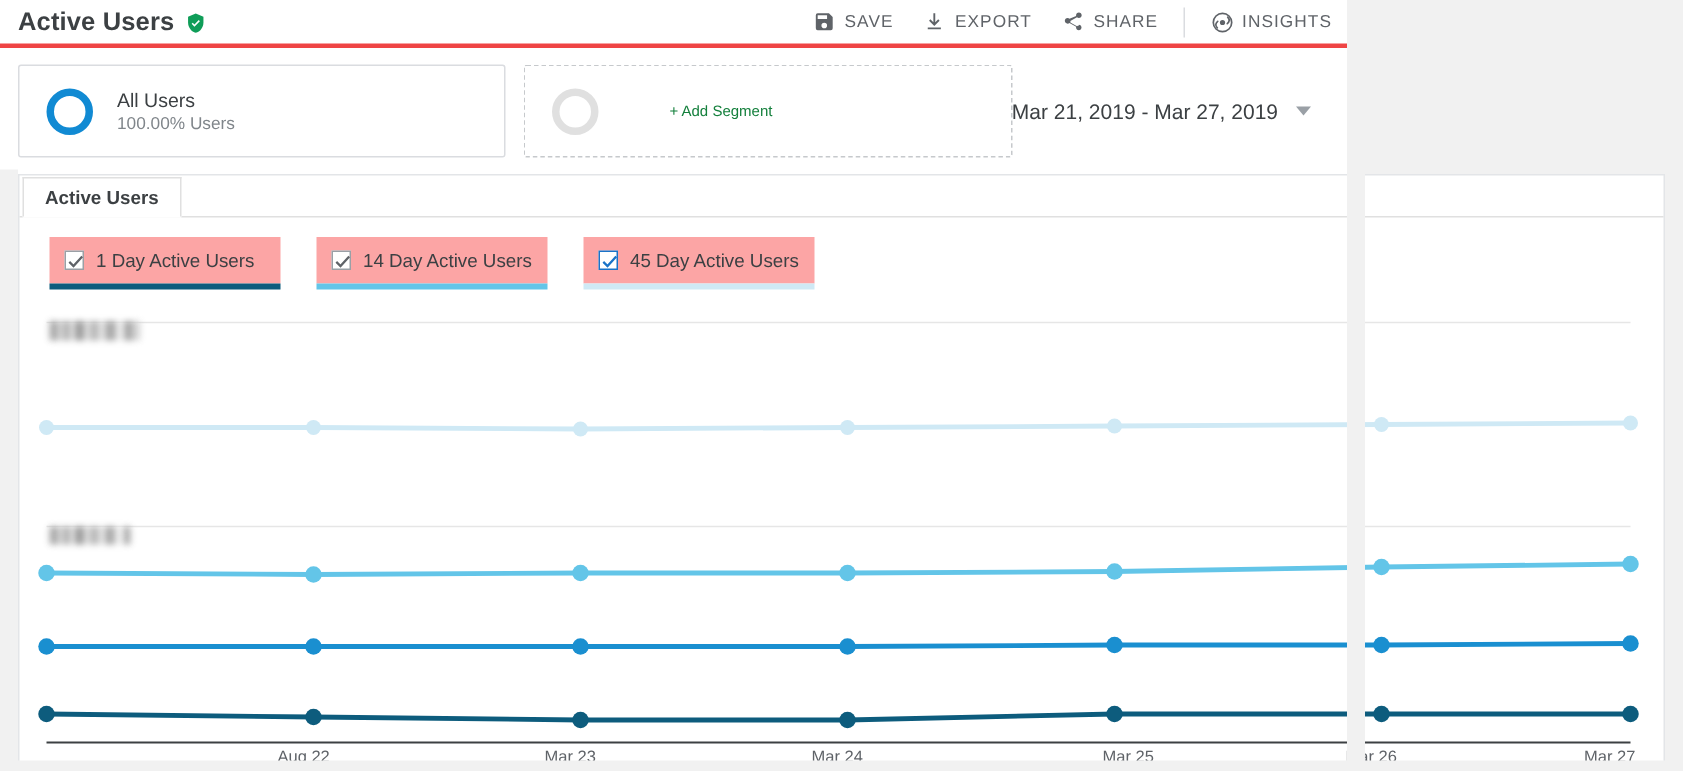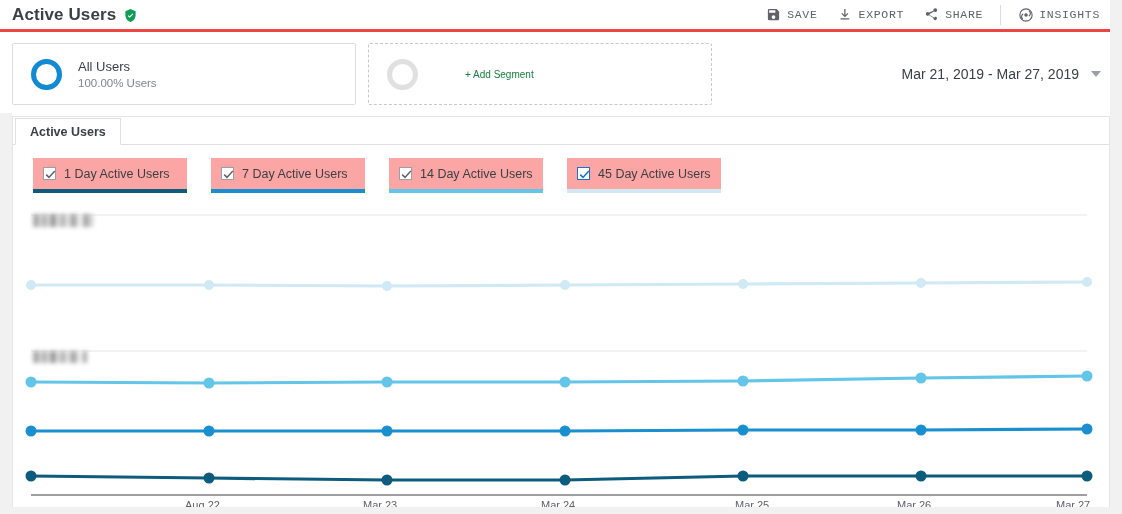--- a/index.html
+++ b/index.html
@@ -11,21 +11,21 @@
     width: 1122px;
     height: 514px;
     background: #f1f1f1;
     font-family: "Liberation Sans", sans-serif;
     -webkit-font-smoothing: antialiased;
     overflow: hidden;
   }
 
   .page {
     position: relative;
-    width: 1122px;
+    width: 910px;
     height: 514px;
     background: #ffffff;
   }
 
   
   .header {
     position: relative;
     height: 29px;
     background: #ffffff;
     display: flex;
@@ -60,21 +60,20 @@
   }
   .tool-btn {
     display: flex;
     align-items: center;
     gap: 6px;
     padding: 4px 10px;
     cursor: pointer;
     background: transparent;
     border: none;
     user-select: none;
-    font-family: Liberation Mono, monospace;
   }
   .tool-label {
     font-size: 11.5px;
     color: #5f6368;
     letter-spacing: 0.7px;
     font-weight: normal;
     white-space: nowrap;
   }
   .tool-icon {
     width: 15px;
@@ -147,21 +146,21 @@
     font-size: 10px;
     color: #15803d;
     margin-left: 31px;
   }
 
   .daterange {
     margin-left: auto;
     display: flex;
     align-items: center;
     gap: 12px;
-    padding-right: 9px;
+    padding-right: 24px;
     cursor: pointer;
   }
   .daterange-text {
     font-size: 14px;
     color: #3c4043;
     white-space: nowrap;
   }
   .caret {
     width: 0; height: 0;
     border-left: 5px solid transparent;
@@ -406,29 +405,20 @@
       <div class="chip">
         <span class="cbox">
           <svg width="13" height="13" viewBox="0 0 13 13">
             <path d="M2.2 6.6 5 9.4 10.8 3" fill="none" stroke="#5f6368" stroke-width="1.5"></path>
           </svg>
         </span>
         <span class="chip-label">1 Day Active Users</span>
         <span class="chip-underline" style="background:#0d5c7d"></span>
       </div>
 
-      <div class="chip">
-        <span class="cbox">
-          <svg width="13" height="13" viewBox="0 0 13 13">
-            <path d="M2.2 6.6 5 9.4 10.8 3" fill="none" stroke="#5f6368" stroke-width="1.5"></path>
-          </svg>
-        </span>
-        <span class="chip-label">7 Day Active Users</span>
-        <span class="chip-underline" style="background:#1a8fd0"></span>
-      </div>
 
       <div class="chip">
         <span class="cbox">
           <svg width="13" height="13" viewBox="0 0 13 13">
             <path d="M2.2 6.6 5 9.4 10.8 3" fill="none" stroke="#5f6368" stroke-width="1.5"></path>
           </svg>
         </span>
         <span class="chip-label">14 Day Active Users</span>
         <span class="chip-underline" style="background:#63c5e8"></span>
       </div>

